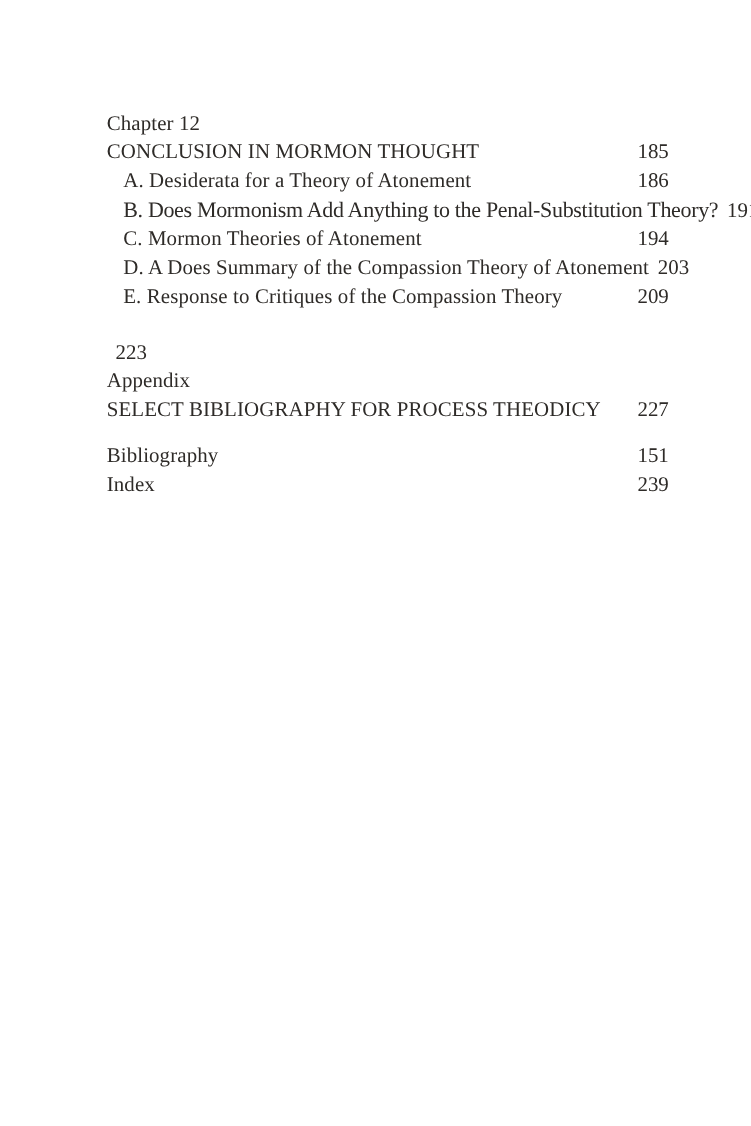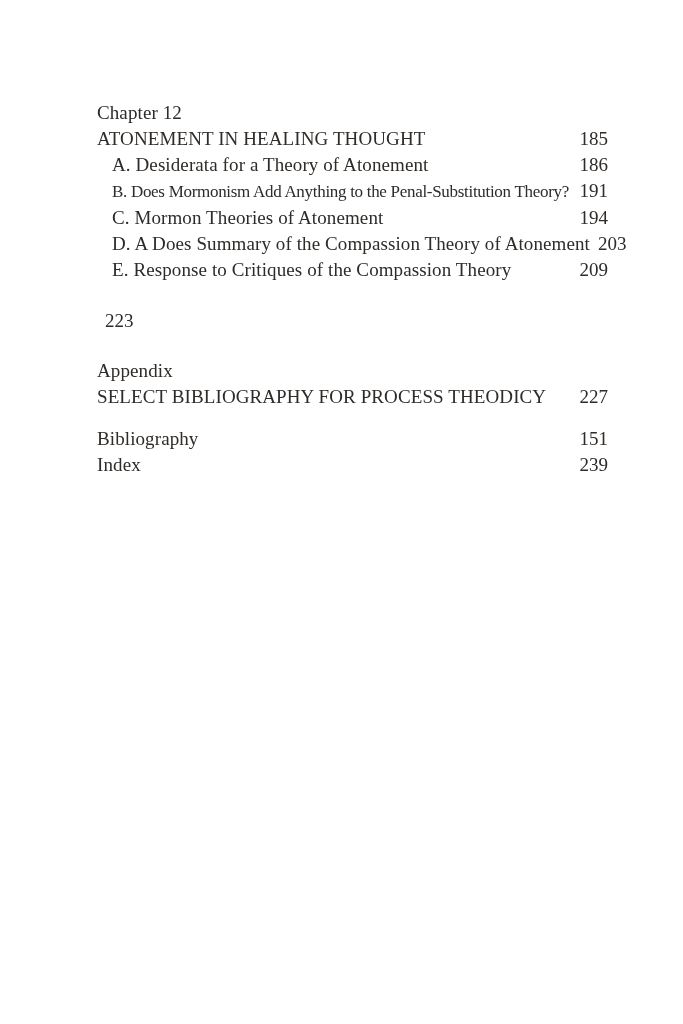--- a/index.html
+++ b/index.html
@@ -30,43 +30,43 @@
     line-height: 26px;
     white-space: nowrap;
   }
   .row .label {
     letter-spacing: 0.1px;
   }
   .row.sub .label {
     padding-left: 15px;
   }
   .row.long .label {
-    font-size: 17px;
+    font-size: 20px;
     letter-spacing: -0.3px;
   }
   .row .pagenum {
     margin-left: 8px;
     text-align: center;
   }
   .gap-section { margin-top: 25px; }
-  .gap-appendix { margin-top: 24px; }
+  .gap-appendix { }
   .gap-back { margin-top: 16px; }
 </style>
 </head>
 <body>
 
 <div class="page">
   <div class="toc">
 
     <div class="row">
       <span class="label">Chapter 12</span>
     </div>
 
     <div class="row caps">
-      <span class="label">ATONEMENT IN HEALING THOUGHT</span>
+      <span class="label">CONCLUSION IN MORMON THOUGHT</span>
       <span class="pagenum">185</span>
     </div>
 
     <div class="row sub">
       <span class="label">A. Desiderata for a Theory of Atonement</span>
       <span class="pagenum">186</span>
     </div>
 
     <div class="row sub long">
       <span class="label">B. Does Mormonism Add Anything to the Penal-Substitution Theory?</span>

